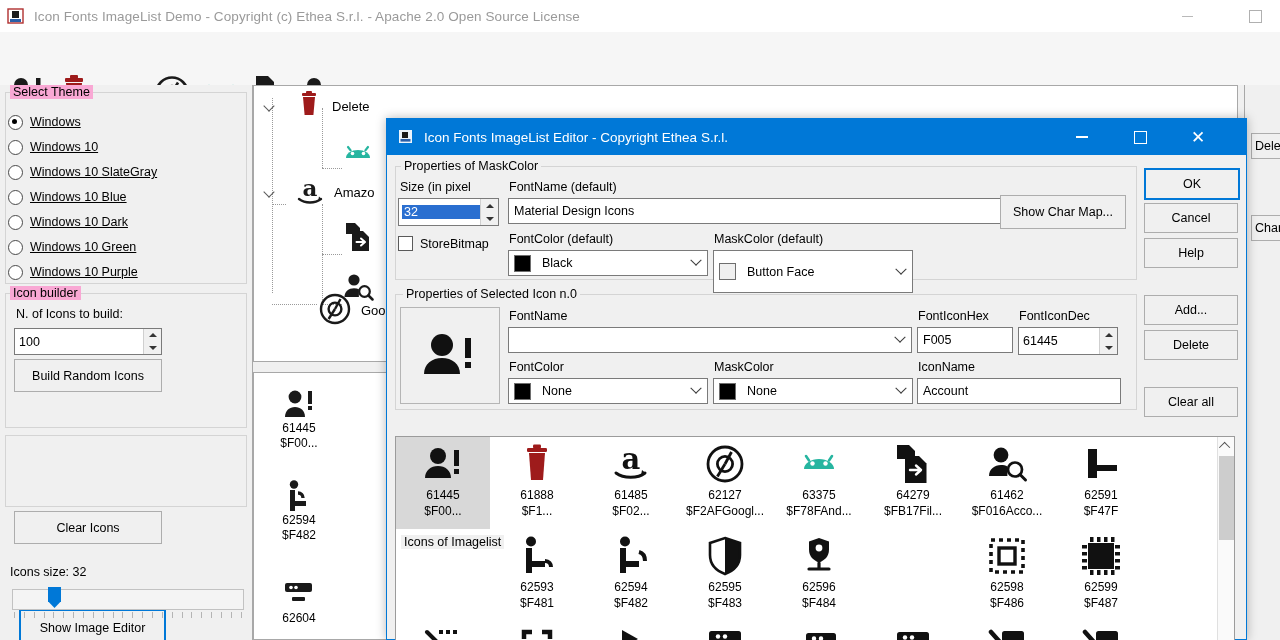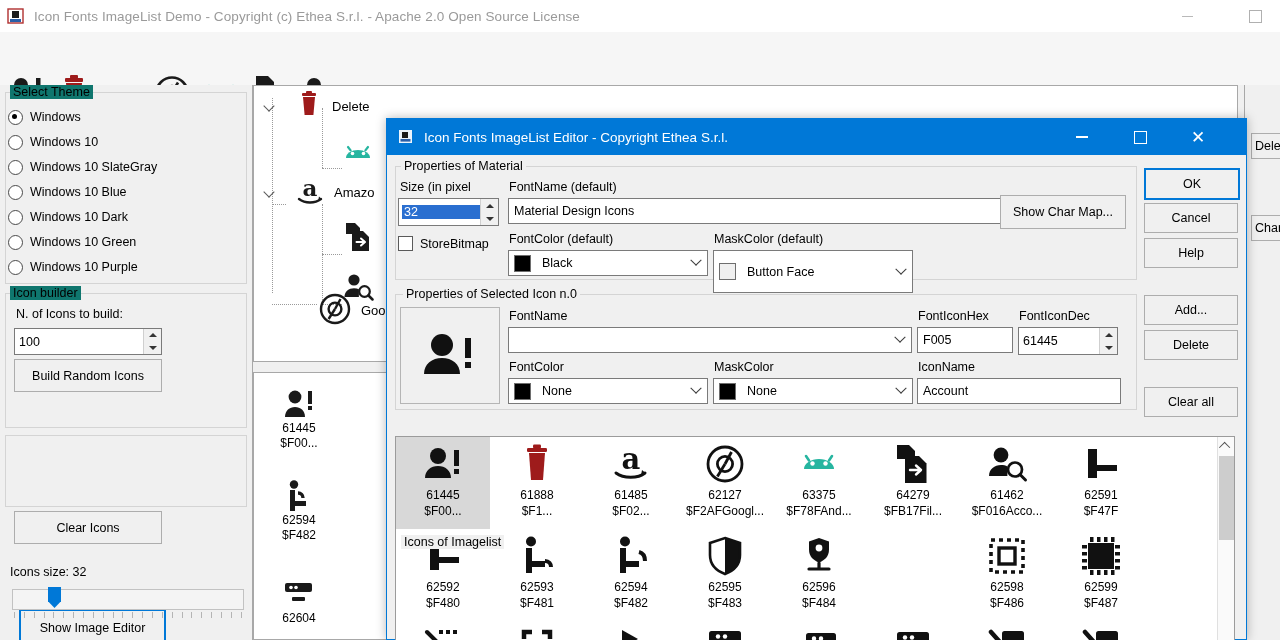--- a/index.html
+++ b/index.html
@@ -23,22 +23,22 @@
   .winbtn .minglyph{width:11px;height:1px;background:#b9b9b9;}
   .winbtn .maxglyph{width:11px;height:11px;border:1.4px solid #b0b0b0;}
 
   
   #main-toolbar{position:absolute;left:0;top:32px;width:1280px;height:53px;background:#f6f6f6;}
   .tbicon{position:absolute;top:44px;width:40px;height:38px;}
 
   
   #left-panel{position:absolute;left:0;top:85px;width:252px;height:555px;background:#f0f0f0;border-right:1px solid #a8a8a8;}
   .gbox{position:absolute;border:1px solid #d4d4d4;}
-  .gbox-title{position:absolute;background:#0f766e;padding:0 3px;font-size:12.5px;color:#000;}
-  .radio-row{position:absolute;left:8px;height:24px;display:flex;align-items:flex-start;}
+  .gbox-title{position:absolute;background:#f9a8d4;padding:0 3px;font-size:12.5px;color:#000;}
+  .radio-row{position:absolute;left:8px;height:24px;display:flex;align-items:center;text-decoration:underline;}
   .radio-mark{width:13px;height:13px;border-radius:50%;border:1.3px solid #4a4a4a;background:#fff;position:relative;flex:0 0 auto;}
   .radio-mark.on::after{content:"";position:absolute;left:3px;top:3px;width:5px;height:5px;border-radius:50%;background:#000;}
   .radio-lab{margin-left:7px;font-size:12.5px;white-space:nowrap;}
 
   .spinbox{position:absolute;background:#fff;border:1px solid #7a7a7a;display:flex;align-items:center;}
   .spinbox .val{flex:1;padding-left:4px;font-size:12.5px;}
   .spin-arrows{width:17px;height:100%;border-left:1px solid #cfcfcf;background:#f0f0f0;display:flex;flex-direction:column;}
   .spin-arrows div{flex:1;display:flex;align-items:center;justify-content:center;}
   .tri-up{width:0;height:0;border-left:4px solid transparent;border-right:4px solid transparent;border-bottom:4px solid #333;}
   .tri-dn{width:0;height:0;border-left:4px solid transparent;border-right:4px solid transparent;border-top:4px solid #333;}
@@ -429,21 +429,21 @@
     </div>
     <div class="dwinbtn" style="left:730px">
       <span style="display:block;width:11px;height:11px;border:1.4px solid #fff"></span>
     </div>
     <div class="dwinbtn" style="left:788px;font-size:17px">
       <span>✕</span>
     </div>
   </div>
 
   <div class="dgbox" style="left:8px;top:47px;width:740px;height:112px"></div>
-  <div class="dgbox-t" style="left:14px;top:40px">Properties of Material</div>
+  <div class="dgbox-t" style="left:14px;top:40px">Properties of MaskColor</div>
 
   <div class="flabel" style="left:13px;top:61px">Size (in pixel</div>
   <div class="spinbox" style="left:11px;top:79px;width:99px;height:26px">
     <span class="val" style="background:#2a6fd0;color:#fff;padding:0 2px;margin-left:3px">32</span>
     <span class="spin-arrows">
       <div>
           <i class="tri-up"></i>
         </div>
       <div>
           <i class="tri-dn"></i>
@@ -624,31 +624,20 @@
         <svg width="42" height="42" viewBox="0 0 42 42">
           <path d="M8 6h9v16h13v6H8z" fill="#111"></path>
           <path d="M30 22h7v6h-7z" fill="#111"></path>
           <path d="M8 28h9v7H8z" fill="#111"></path>
         </svg>
       </div>
       <div class="gl">62591</div>
       <div class="gl">$F47F</div>
     </div>
 
-    <div class="gcell" style="left:0px;top:92px">
-      <div class="gic">
-        <svg width="42" height="42" viewBox="0 0 42 42">
-          <path d="M8 6h9v16h13v6H8z" fill="#111"></path>
-          <path d="M30 22h7v6h-7z" fill="#111"></path>
-          <path d="M8 28h9v7H8z" fill="#111"></path>
-        </svg>
-      </div>
-      <div class="gl">62592</div>
-      <div class="gl">$F480</div>
-    </div>
     <div class="gcell" style="left:94px;top:92px">
       <div class="gic">
         <svg width="42" height="42" viewBox="0 0 42 42">
           <circle cx="15" cy="6.5" r="5" fill="#111"></circle>
           <path d="M10 13h6v13h13v6H10z" fill="#111"></path>
           <path d="M10 32h6v6h-6z" fill="#111"></path>
           <path d="M29 26c4 0 6 3 6 6" stroke="#111" stroke-width="4" fill="none"></path>
         </svg>
       </div>
       <div class="gl">62593</div>

